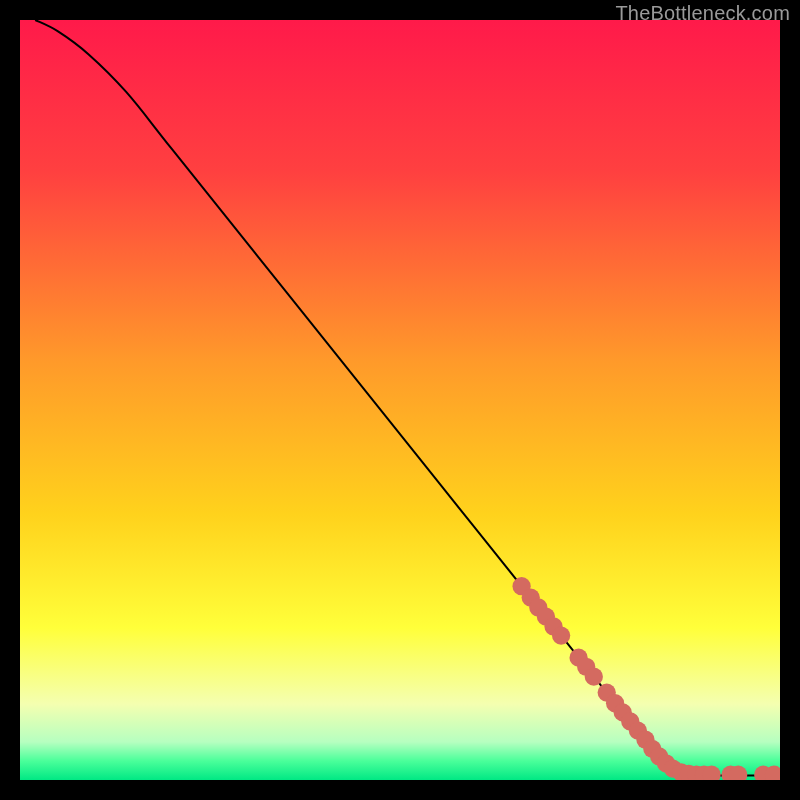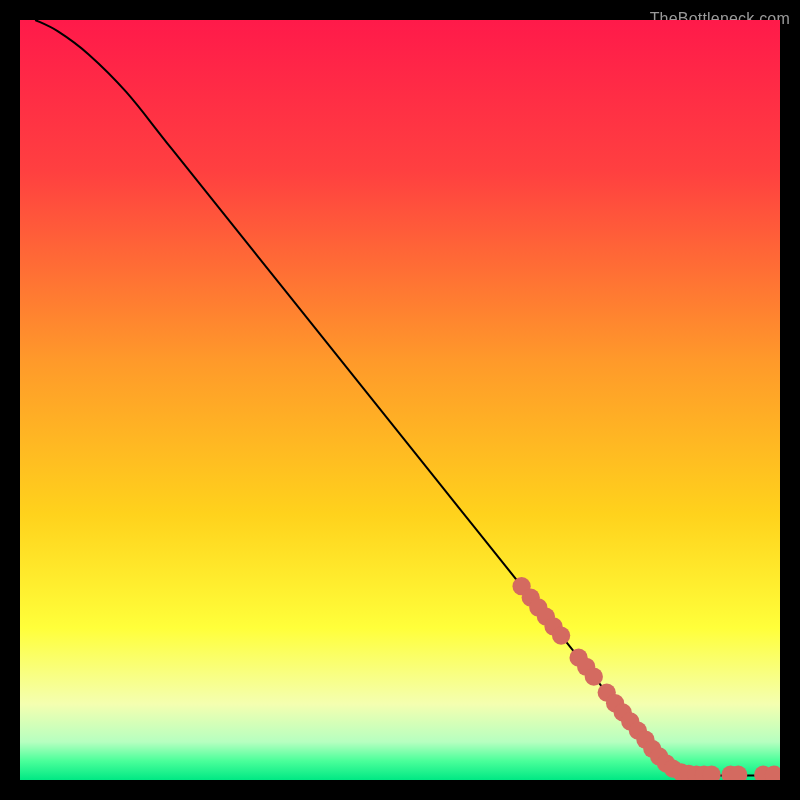--- a/index.html
+++ b/index.html
@@ -22,24 +22,23 @@
     left: 20px;
     top: 20px;
     width: 760px;
     height: 760px;
   }
   .watermark {
     position: absolute;
     top: 2px;
     right: 10px;
     color: #9a9a9a;
-    font-size: 16px;
+    font-size: 20px;
     font-weight: 500;
     letter-spacing: 0.2px;
-    margin-top: 8px;
   }
 </style>
 </head>
 <body>
 
 <div class="frame">
   <div class="watermark">TheBottleneck.com</div>
   <svg class="plot" viewBox="0 0 760 760" preserveAspectRatio="none">
     <defs>
       <linearGradient id="bg-grad" x1="0" y1="0" x2="0" y2="1">

